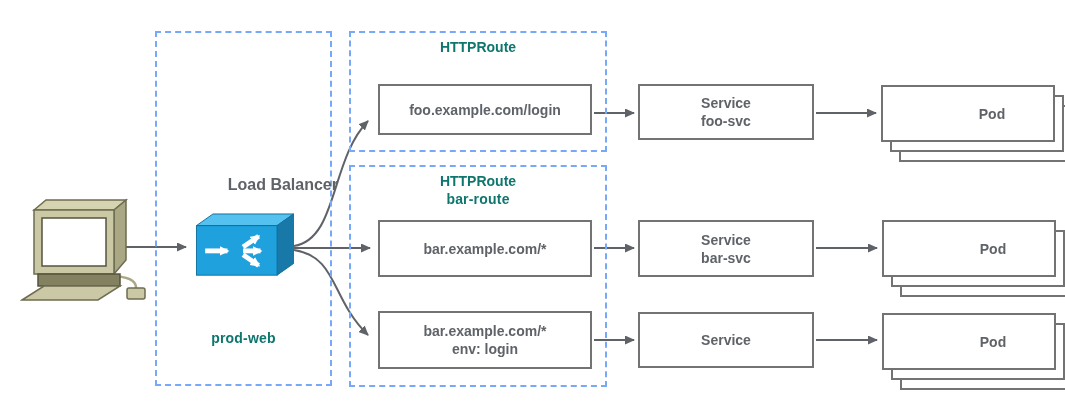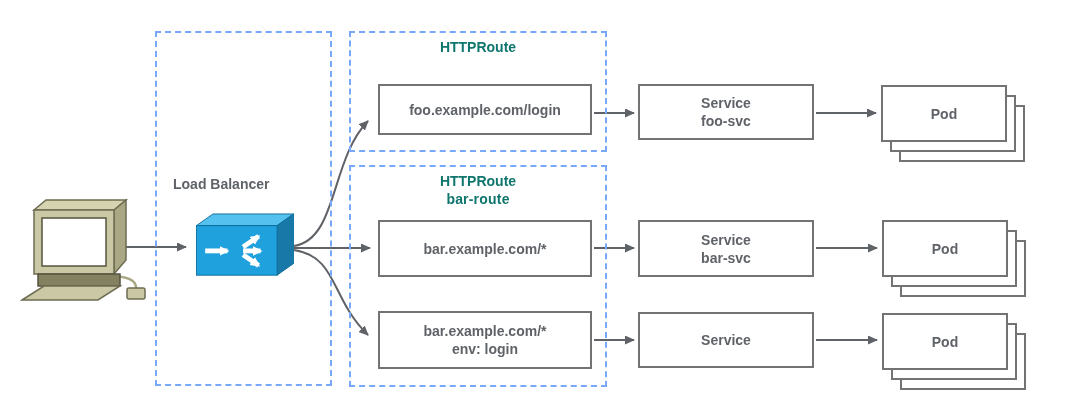--- a/index.html
+++ b/index.html
@@ -17,43 +17,43 @@
   .foo-route-group{left:349px;top:31px;width:258px;height:121px;}
   .bar-route-group{left:349px;top:165px;width:258px;height:222px;}
 
   .blue-title{position:absolute;left:0;width:100%;text-align:center;}
   .blue-title span{display:block;color:#0f766e;font-weight:bold;font-size:14px;line-height:18px;}
   .route-title{top:5px;}
   .gateway-title{top:296px;}
   .blue-title .t2{letter-spacing:0.2px;}
 
   .lb-heading{
-    position:absolute;left:16px;top:142px;width:100%;text-align:left;
-    color:#5F6368;font-weight:bold;font-size:14px;line-height:19px;display:block;
+    position:absolute;left:8px;top:142px;width:100%;text-align:right;
+    color:#5F6368;font-weight:bold;font-size:16px;line-height:19px;display:block;
   }
 
   .node{
     position:absolute;background:#ffffff;border:2px solid #737373;box-sizing:border-box;
     display:flex;flex-direction:column;align-items:center;justify-content:center;z-index:4;
   }
   .node span{display:block;color:#5F6368;font-weight:bold;font-size:14px;line-height:18px;text-align:center;}
   .match-foo{left:378px;top:84px;width:214px;height:51px;}
   .match-bar{left:378px;top:220px;width:214px;height:57px;}
   .match-canary{left:378px;top:311px;width:214px;height:58px;}
   .svc-foo{left:638px;top:84px;width:176px;height:56px;}
   .svc-bar{left:638px;top:220px;width:176px;height:57px;}
   .svc-canary{left:638px;top:312px;width:176px;height:56px;}
 
   .pod-stack{position:absolute;width:146px;height:80px;z-index:4;}
   .pod-foo{left:881px;top:85px;}
   .pod-bar{left:882px;top:220px;}
   .pod-canary{left:882px;top:313px;}
   .pod-layer{
     position:absolute;width:122px;height:53px;background:#ffffff;
-    border:2px solid #737373;box-sizing:content-box;
+    border:2px solid #737373;box-sizing:content-box;padding-left:48px;
   }
   .pod-layer.l3{left:18px;top:20px;}
   .pod-layer.l2{left:9px;top:10px;}
   .pod-layer.l1{left:0;top:0;display:flex;align-items:center;justify-content:center;}
   .pod-layer.l1 span{color:#5F6368;font-weight:bold;font-size:14px;}
 </style>
 </head>
 <body>
 
 <div class="canvas">
@@ -87,20 +87,21 @@
       <rect x="14" y="14" width="80" height="64" fill="#CBC9A5" stroke="#6E6C52" stroke-width="1.5"></rect>
       <rect x="22" y="22" width="64" height="48" fill="#ffffff" stroke="#56543F" stroke-width="1.5"></rect>
       <rect x="18" y="78" width="82" height="12" fill="#83815F" stroke="#56543F" stroke-width="1.5"></rect>
       <polygon points="2,104 24,90 100,90 78,104" fill="#CBC9A5" stroke="#6E6C52" stroke-width="1.5"></polygon>
     </svg>
   </div>
 
   <div class="group gateway-group">
     <span class="lb-heading">Load Balancer</span>
     <div class="blue-title gateway-title">
+      <span class="t2">prod-web</span>
     </div>
   </div>
 
   <div class="icon-wrap lb-icon">
     <svg width="98" height="68" viewBox="0 0 100 70">
       <defs>
         <marker id="wh" markerUnits="userSpaceOnUse" markerWidth="12" markerHeight="12" refX="8" refY="5" orient="auto">
           <path d="M0,0 L10,5 L0,10 Z" fill="#ffffff"></path>
         </marker>
       </defs>

